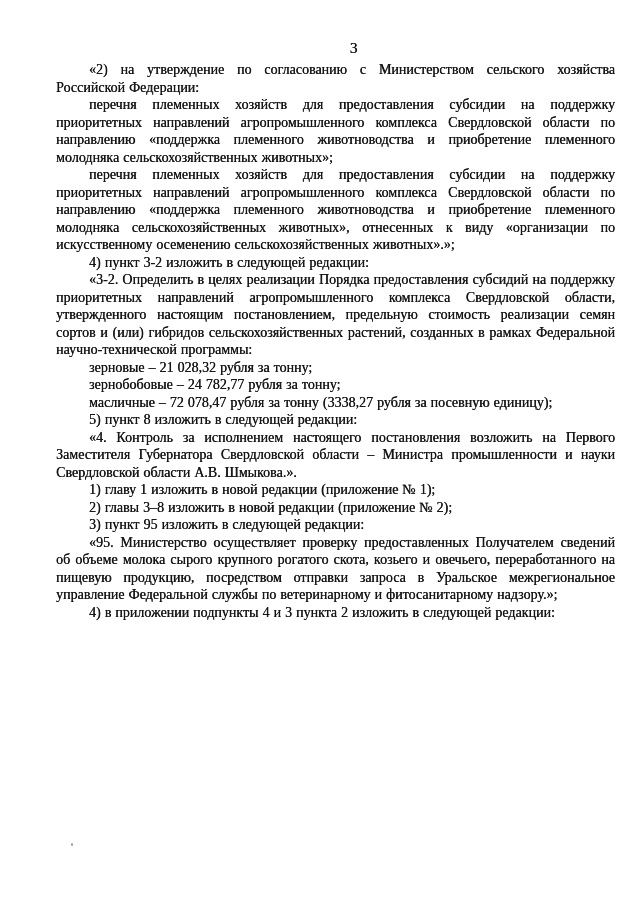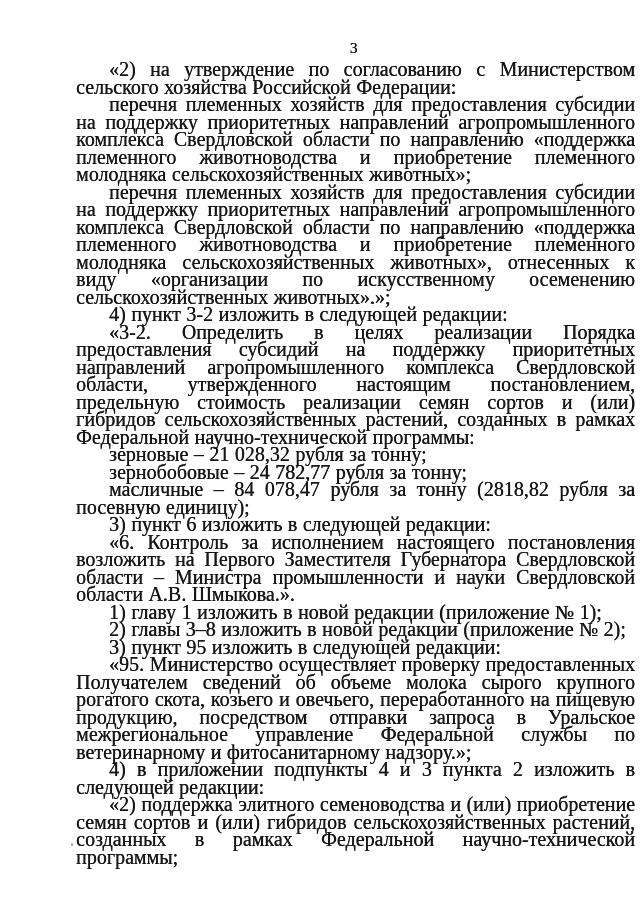--- a/index.html
+++ b/index.html
@@ -26,23 +26,23 @@
     left: 74px;
     width: 559px;
     text-align: center;
     font-size: 15.5px;
     line-height: 16px;
     text-shadow: 0.3px 0 0 currentColor;
   }
   .text-block {
     position: absolute;
     top: 61px;
-    left: 76px;
+    left: 56px;
     width: 559px;
-    font-size: 20px;
+    font-size: 14px;
     line-height: 17.5px;
     text-align: justify;
     text-shadow: 0.3px 0 0 currentColor;
     word-spacing: 0.5px;
   }
   .text-block p {
     margin: 0;
     padding: 0;
     text-indent: 33px;
     hyphens: none;
@@ -65,26 +65,25 @@
   <div class="page-number">3</div>
 
   <div class="text-block">
     <p>«2) на утверждение по согласованию с Министерством сельского хозяйства Российской Федерации:</p>
     <p>перечня племенных хозяйств для предоставления субсидии на поддержку приоритетных направлений агропромышленного комплекса Свердловской области по направлению «поддержка племенного животноводства и приобретение племенного молодняка сельскохозяйственных животных»;</p>
     <p>перечня племенных хозяйств для предоставления субсидии на поддержку приоритетных направлений агропромышленного комплекса Свердловской области по направлению «поддержка племенного животноводства и приобретение племенного молодняка сельскохозяйственных животных», отнесенных к виду «организации по искусственному осеменению сельскохозяйственных животных».»;</p>
     <p>4) пункт 3-2 изложить в следующей редакции:</p>
     <p>«3-2. Определить в целях реализации Порядка предоставления субсидий на поддержку приоритетных направлений агропромышленного комплекса Свердловской области, утвержденного настоящим постановлением, предельную стоимость реализации семян сортов и (или) гибридов сельскохозяйственных растений, созданных в рамках Федеральной научно-технической программы:</p>
     <p>зерновые – 21 028,32 рубля за тонну;</p>
     <p>зернобобовые – 24 782,77 рубля за тонну;</p>
-    <p>масличные – 84 078,47 рубля за тонну (2818,82 рубля за посевную единицу);</p>
-    <p>3) пункт 6 изложить в следующей редакции:</p>
-    <p>«6. Контроль за исполнением настоящего постановления возложить на Первого Заместителя Губернатора Свердловской области – Министра промышленности и науки Свердловской области А.В. Шмыкова.».</p>
+    <p>масличные – 72 078,47 рубля за тонну (3338,27 рубля за посевную единицу);</p>
+    <p>5) пункт 8 изложить в следующей редакции:</p>
+    <p>«4. Контроль за исполнением настоящего постановления возложить на Первого Заместителя Губернатора Свердловской области – Министра промышленности и науки Свердловской области А.В. Шмыкова.».</p>
     <p>1) главу 1 изложить в новой редакции (приложение № 1);</p>
     <p>2) главы 3–8 изложить в новой редакции (приложение № 2);</p>
     <p>3) пункт 95 изложить в следующей редакции:</p>
     <p>«95. Министерство осуществляет проверку предоставленных Получателем сведений об объеме молока сырого крупного рогатого скота, козьего и овечьего, переработанного на пищевую продукцию, посредством отправки запроса в Уральское межрегиональное управление Федеральной службы по ветеринарному и фитосанитарному надзору.»;</p>
     <p>4) в приложении подпункты 4 и 3 пункта 2 изложить в следующей редакции:</p>
-    <p>«2) поддержка элитного семеноводства и (или) приобретение семян сортов и (или) гибридов сельскохозяйственных растений, созданных в рамках Федеральной научно-технической программы;</p>
   </div>
 
   <div class="speck"></div>
 
 </div>
 
 </body></html>

